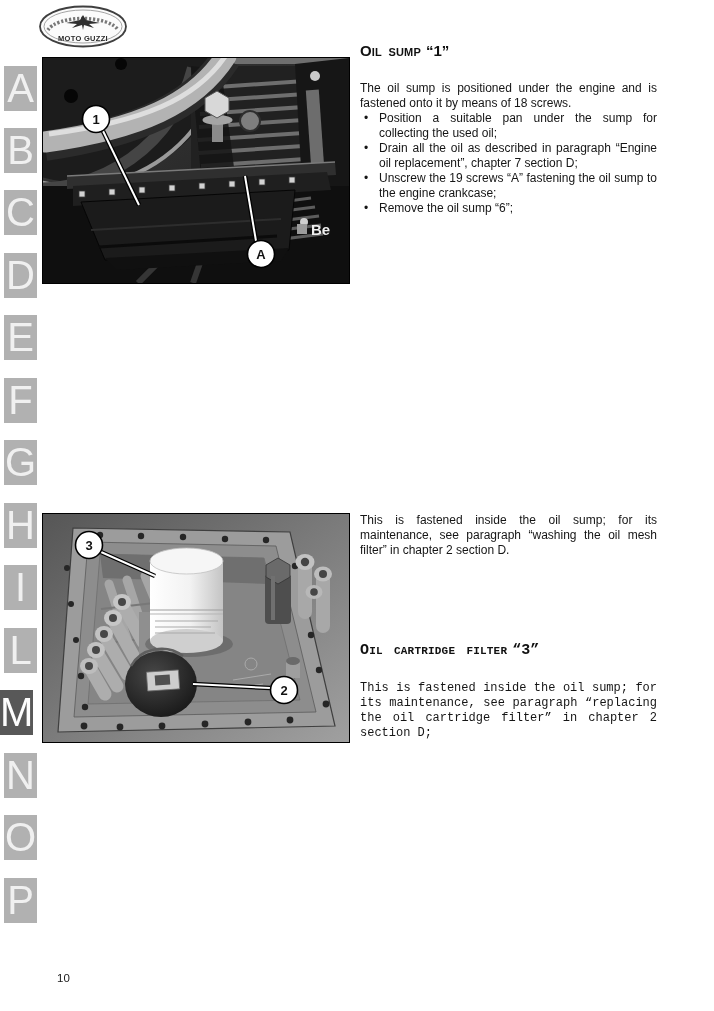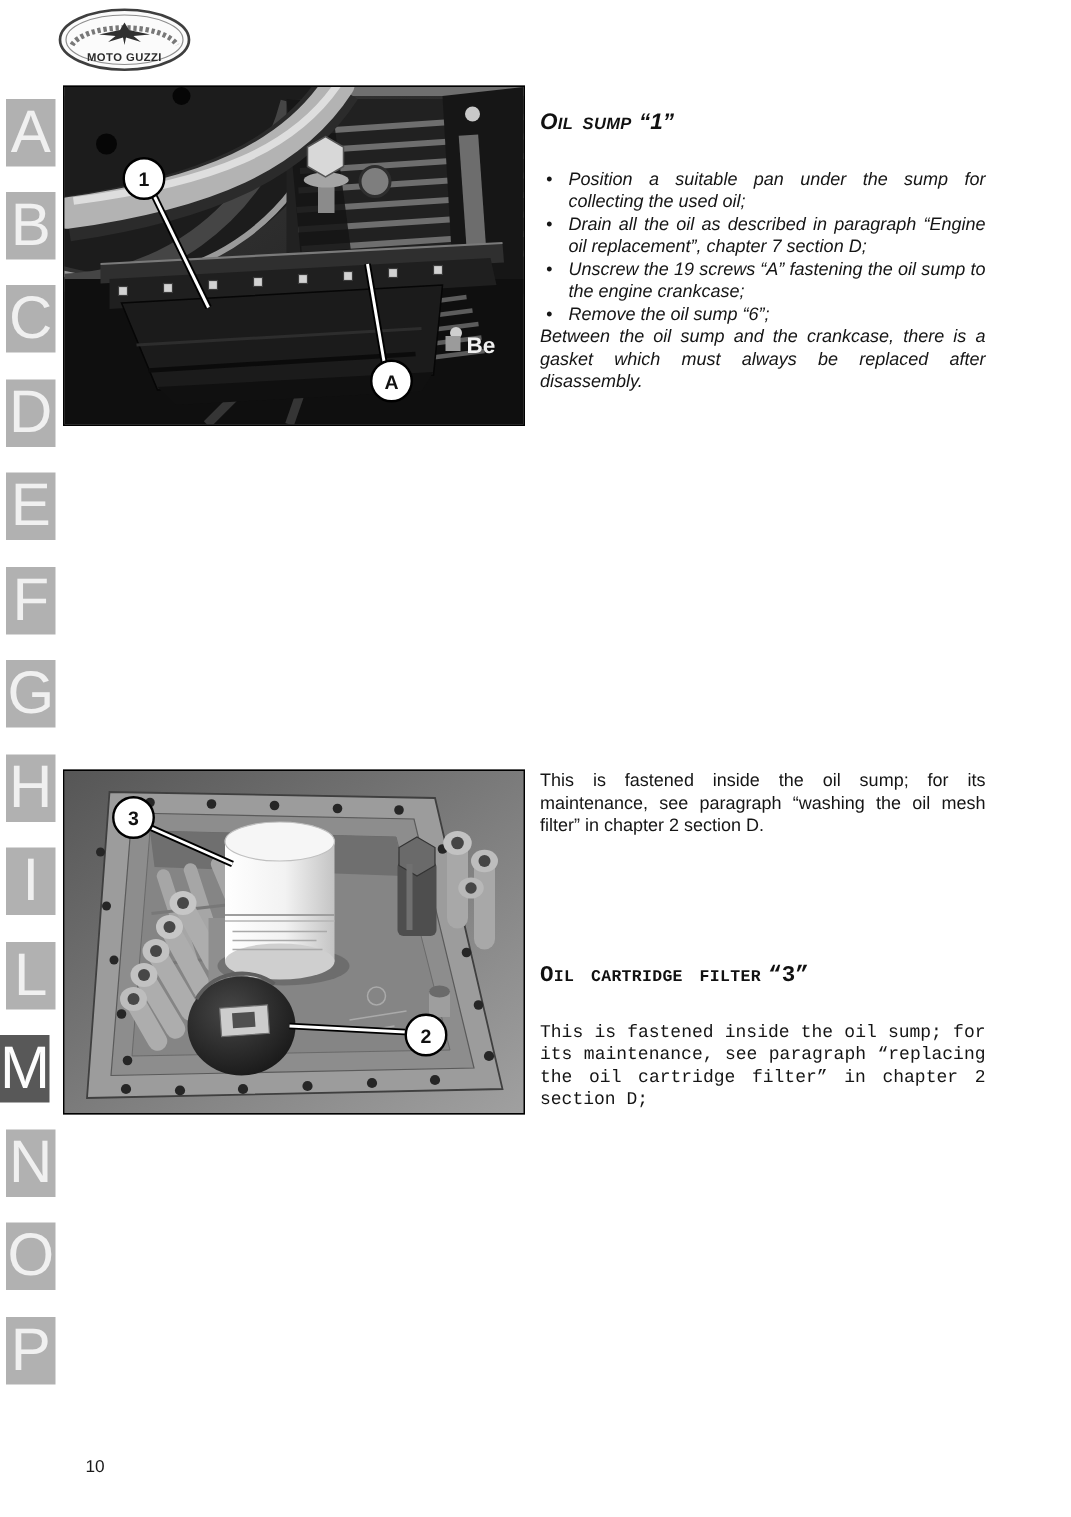--- a/index.html
+++ b/index.html
@@ -18,21 +18,21 @@
   
   .logo{position:absolute;left:36px;top:3px;width:94px;height:47px;}
   .logo svg{display:block;width:100%;height:100%;}
   
   .figure{position:absolute;border:1px solid #000;background:#6f6f6f;}
   #figure1{left:42px;top:57px;width:306px;height:225px;}
   #figure2{left:42px;top:513px;width:306px;height:228px;}
   .figure svg{display:block;width:100%;height:100%;}
   
   .text-col{position:absolute;left:360px;width:297px;}
-  #section1{top:73px;font-style:italic;}
+  #section1{top:42px;}
   #section2{top:513px;}
   #section3{top:642px;font-family:Liberation Mono, monospace;}
   h2.heading{margin:0 0 21px 0;font-size:15px;line-height:18px;font-weight:bold;color:#111;}
   .sc{font-variant:small-caps;letter-spacing:.2px;word-spacing:2px;}
   .ref{margin-left:5px;}
   .body-text{font-size:12px;line-height:15px;text-align:justify;color:#151515;}
   p.body-text{margin:0;}
   .bullet-row{position:relative;padding-left:19px;font-size:12px;line-height:15px;text-align:justify;color:#151515;}
   .bullet-dot{position:absolute;left:4px;top:0;}
   
@@ -165,33 +165,33 @@
       <path d="M 213 183 L 202 118" stroke="#000" stroke-width="4.5"></path>
       <path d="M 213 183 L 202 118" stroke="#fff" stroke-width="2"></path>
       <circle cx="218" cy="196" r="13.5" fill="#fff" stroke="#000" stroke-width="1.6"></circle>
       <text x="218" y="201" text-anchor="middle" font-size="13" font-weight="bold" fill="#111">A</text>
     </g>
   </svg>
 </div>
 
 <div class="text-col" id="section1">
   <h2 class="heading"><span class="sc">Oil sump</span><span class="ref">“1”</span></h2>
+  <p class="body-text">The oil sump is positioned under the engine and is fastened onto it by means of 18 screws.</p>
   <div class="bullet-row">
     <span class="bullet-dot">•</span><span>Position a suitable pan under the sump for collecting the used oil;</span>
   </div>
   <div class="bullet-row">
     <span class="bullet-dot">•</span><span>Drain all the oil as described in paragraph “Engine oil replacement”, chapter 7 section D;</span>
   </div>
   <div class="bullet-row">
     <span class="bullet-dot">•</span><span>Unscrew the 19 screws “A” fastening the oil sump to the engine crankcase;</span>
   </div>
   <div class="bullet-row">
     <span class="bullet-dot">•</span><span>Remove the oil sump “6”;</span>
   </div>
-  <p class="body-text">Between the oil sump and the crankcase, there is a gasket which must always be replaced after disassembly.</p>
 </div>
 
 <div class="figure" id="figure2">
   <svg viewBox="0 0 306 228">
     <defs>
       <linearGradient id="f2bg" x1="0" y1="0" x2="1" y2="1">
         <stop offset="0" stop-color="#565656"></stop>
           <stop offset="1" stop-color="#a0a0a0"></stop>
       </linearGradient>
       <linearGradient id="filt" x1="0" y1="0" x2="1" y2="0">

